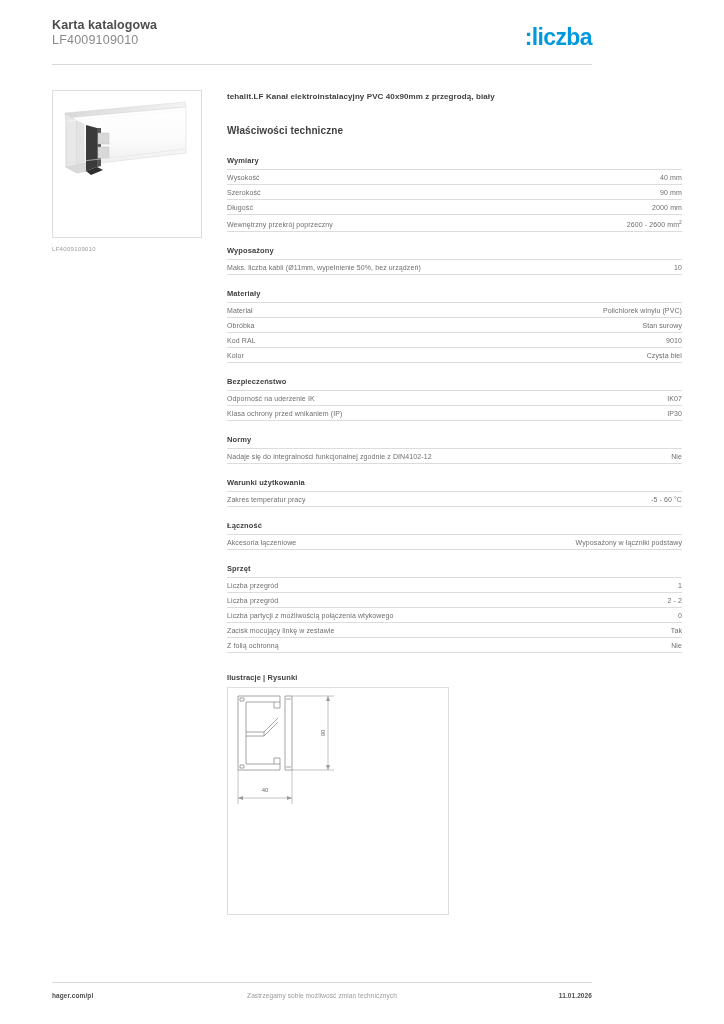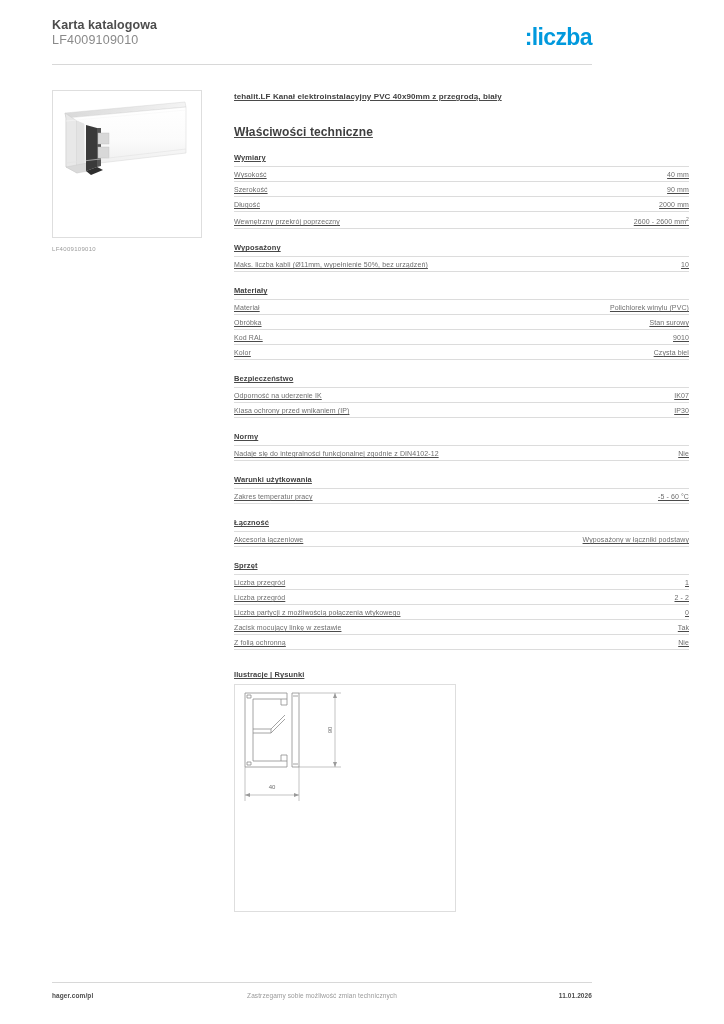--- a/index.html
+++ b/index.html
@@ -87,37 +87,36 @@
   .product-caption {
     margin-top: 8px;
     font-size: 6px;
     color: #9a9a9a;
     letter-spacing: 0.3px;
   }
 
   
   .content {
     position: absolute;
-    left: 234px;
+    left: 227px;
     top: 92px;
     width: 455px;
-    text-decoration: underline;
   }
   .product-name {
     font-size: 8px;
     font-weight: bold;
     color: #3f3f3f;
     letter-spacing: 0.1px;
     margin-bottom: 24px;
   }
   .section-title {
-    font-size: 12px;
+    font-size: 10px;
     font-weight: bold;
     color: #3f3f3f;
-    margin-bottom: 14px;
+    margin-bottom: 20px;
     letter-spacing: 0.1px;
   }
   .group {
     margin-bottom: 14px;
   }
   .group-title {
     font-size: 7.5px;
     font-weight: bold;
     color: #3f3f3f;
     padding-bottom: 4px;

